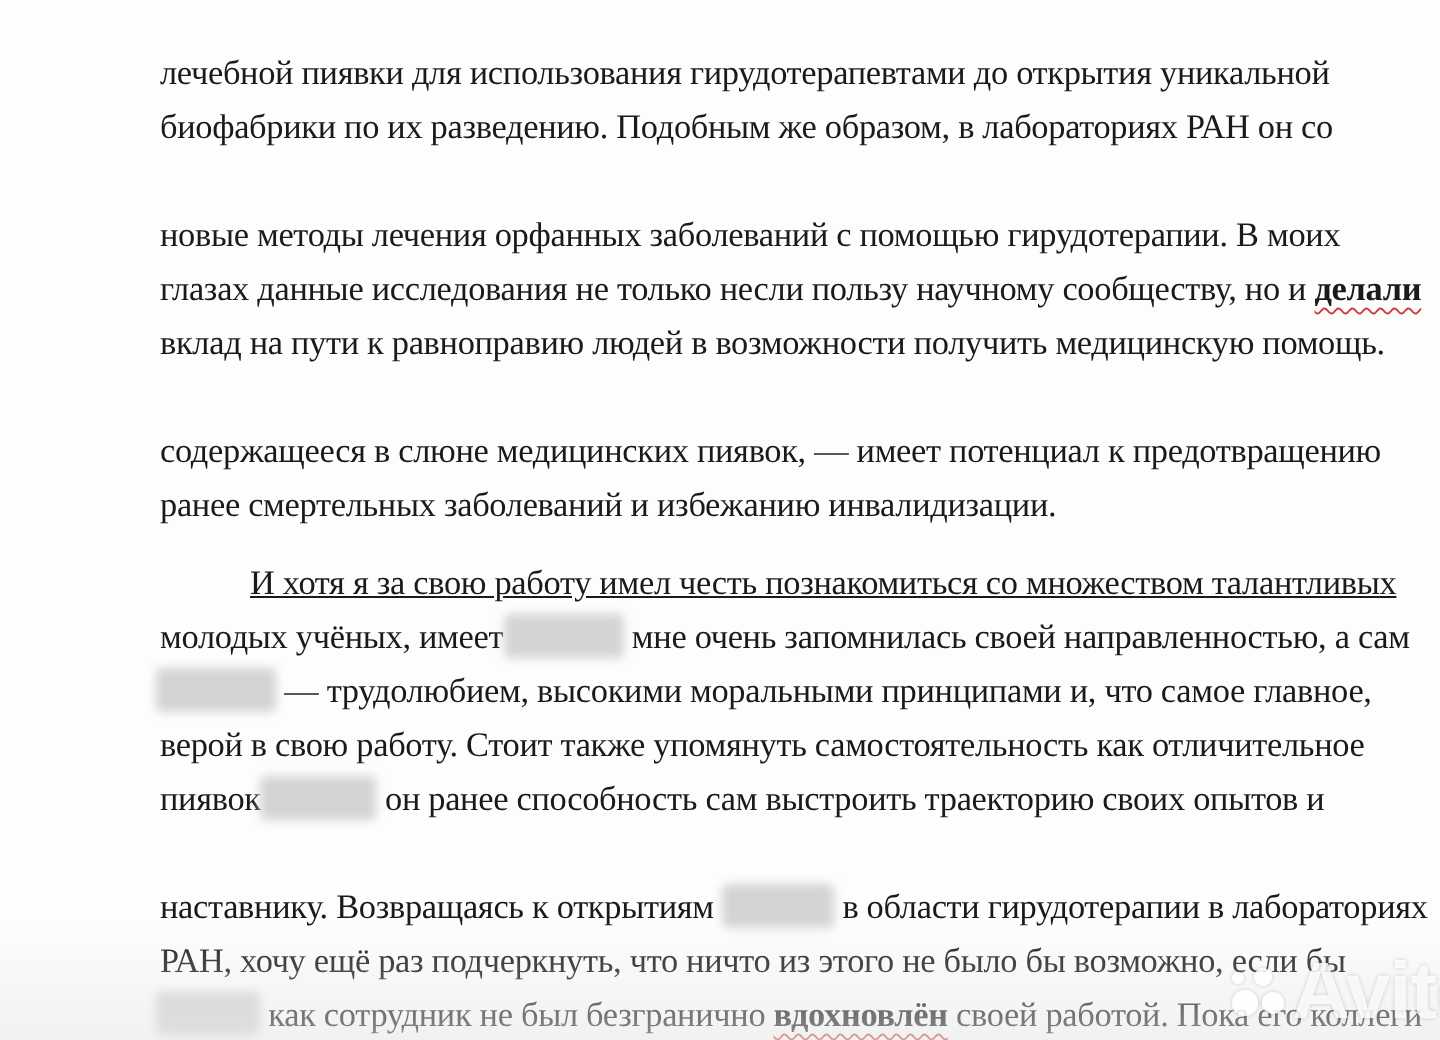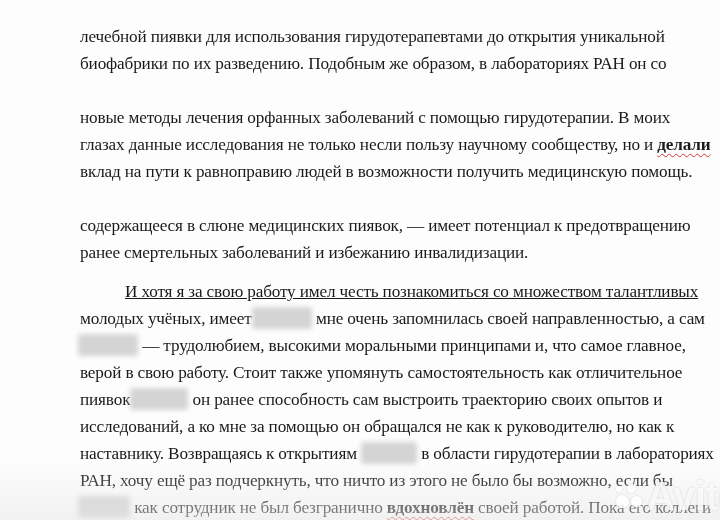--- a/index.html
+++ b/index.html
@@ -79,23 +79,20 @@
     <span class="redact" style="width:60px; margin-left:-2px;"></span>
     <span>— трудолюбием, высокими моральными принципами и, что самое главное,</span>
   </div>
   <div class="line" style="top:348px">
     <span>верой в свою работу. Стоит также упомянуть самостоятельность как отличительное</span>
   </div>
   <div class="line" style="top:375px">
     <span>пиявок</span><span class="redact" style="width:58px;"></span>
     <span>он ранее способность сам выстроить траекторию своих опытов и</span>
   </div>
-  <div class="line" style="top:402px">
-    <span>исследований, а ко мне за помощью он обращался не как к руководителю, но как к</span>
-  </div>
   <div class="line" style="top:429px">
     <span>наставнику. Возвращаясь к открытиям</span>
     <span class="redact" style="width:56px;"></span>
     <span>в области гирудотерапии в лабораториях</span>
   </div>
   <div class="line" style="top:456px">
     <span>РАН, хочу ещё раз подчеркнуть, что ничто из этого не было бы возможно, если бы</span>
   </div>
   <div class="line" style="top:483px">
     <span class="redact" style="width:52px; margin-left:-2px;"></span>

